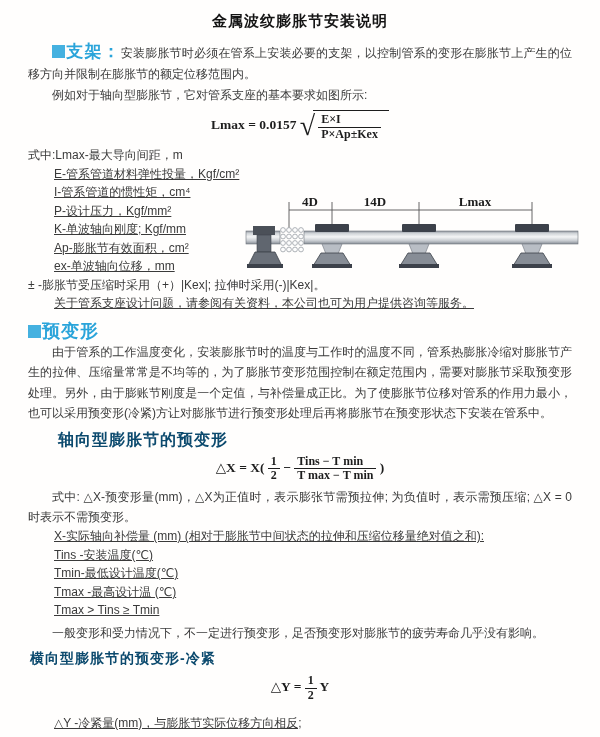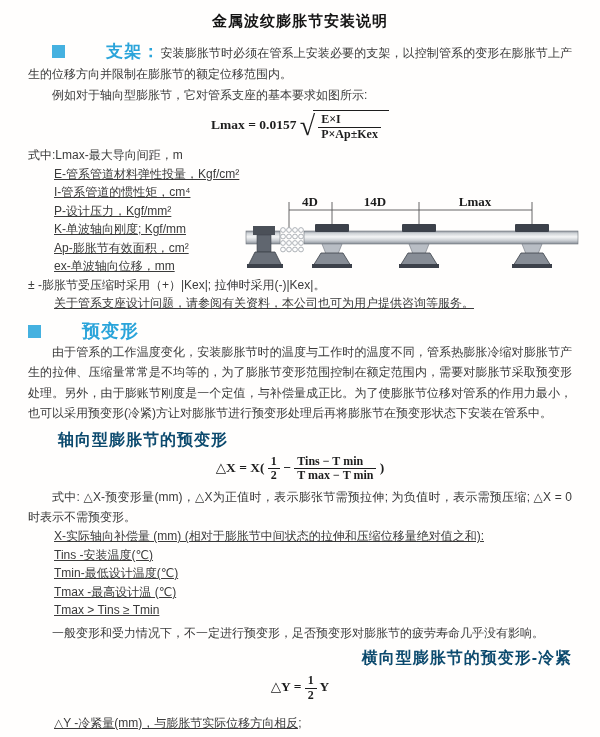--- a/index.html
+++ b/index.html
@@ -13,26 +13,26 @@
     margin:6px 0 10px 0;letter-spacing:1px;
   }
   p{margin:0;}
   .body-txt{font-size:12px;line-height:21px;color:#3a3a3a;}
   .lead{text-indent:2em;text-align:justify;}
   .indent{text-indent:2em;}
   .marker-sq{
     display:inline-block;width:13px;height:13px;background:#45b1e0;
     vertical-align:-1px;margin-right:1px;
   }
-  .sec-title{color:#2aa4da;font-weight:bold;font-size:17px;letter-spacing:1px;padding-left:40px;}
+  .sec-title{color:#2aa4da;font-weight:bold;font-size:17px;letter-spacing:1px;}
   .sec-head2{margin-top:8px;line-height:20px;}
   .sec-head2 .sec-title{font-size:18px;}
   .sub-head{color:#0c4a6e;font-weight:bold;}
   .sub-head.axial{font-size:16px;margin:7px 0 0 30px;line-height:18px;letter-spacing:1px;}
-  .sub-head.lateral{font-size:16px;margin:5px 0 0 2px;line-height:22px;letter-spacing:1px;text-align:right;}
+  .sub-head.lateral{font-size:14px;margin:5px 0 0 2px;line-height:22px;letter-spacing:1px;}
   
   .formula{
     font-family:"Liberation Serif","DejaVu Serif",serif;font-weight:bold;
     font-size:13.5px;color:#1d1d1d;text-align:center;
   }
   .formula.f1{margin:4px 0 4px 0;}
   .formula.f2{margin:6px 0 4px 0;}
   .formula.f3{margin:5px 0 6px 0;}
   .frac{display:inline-block;vertical-align:middle;text-align:left;line-height:1.15;font-size:12px;}
   .frac .num{display:block;border-bottom:1px solid #1d1d1d;padding:0 3px;}

